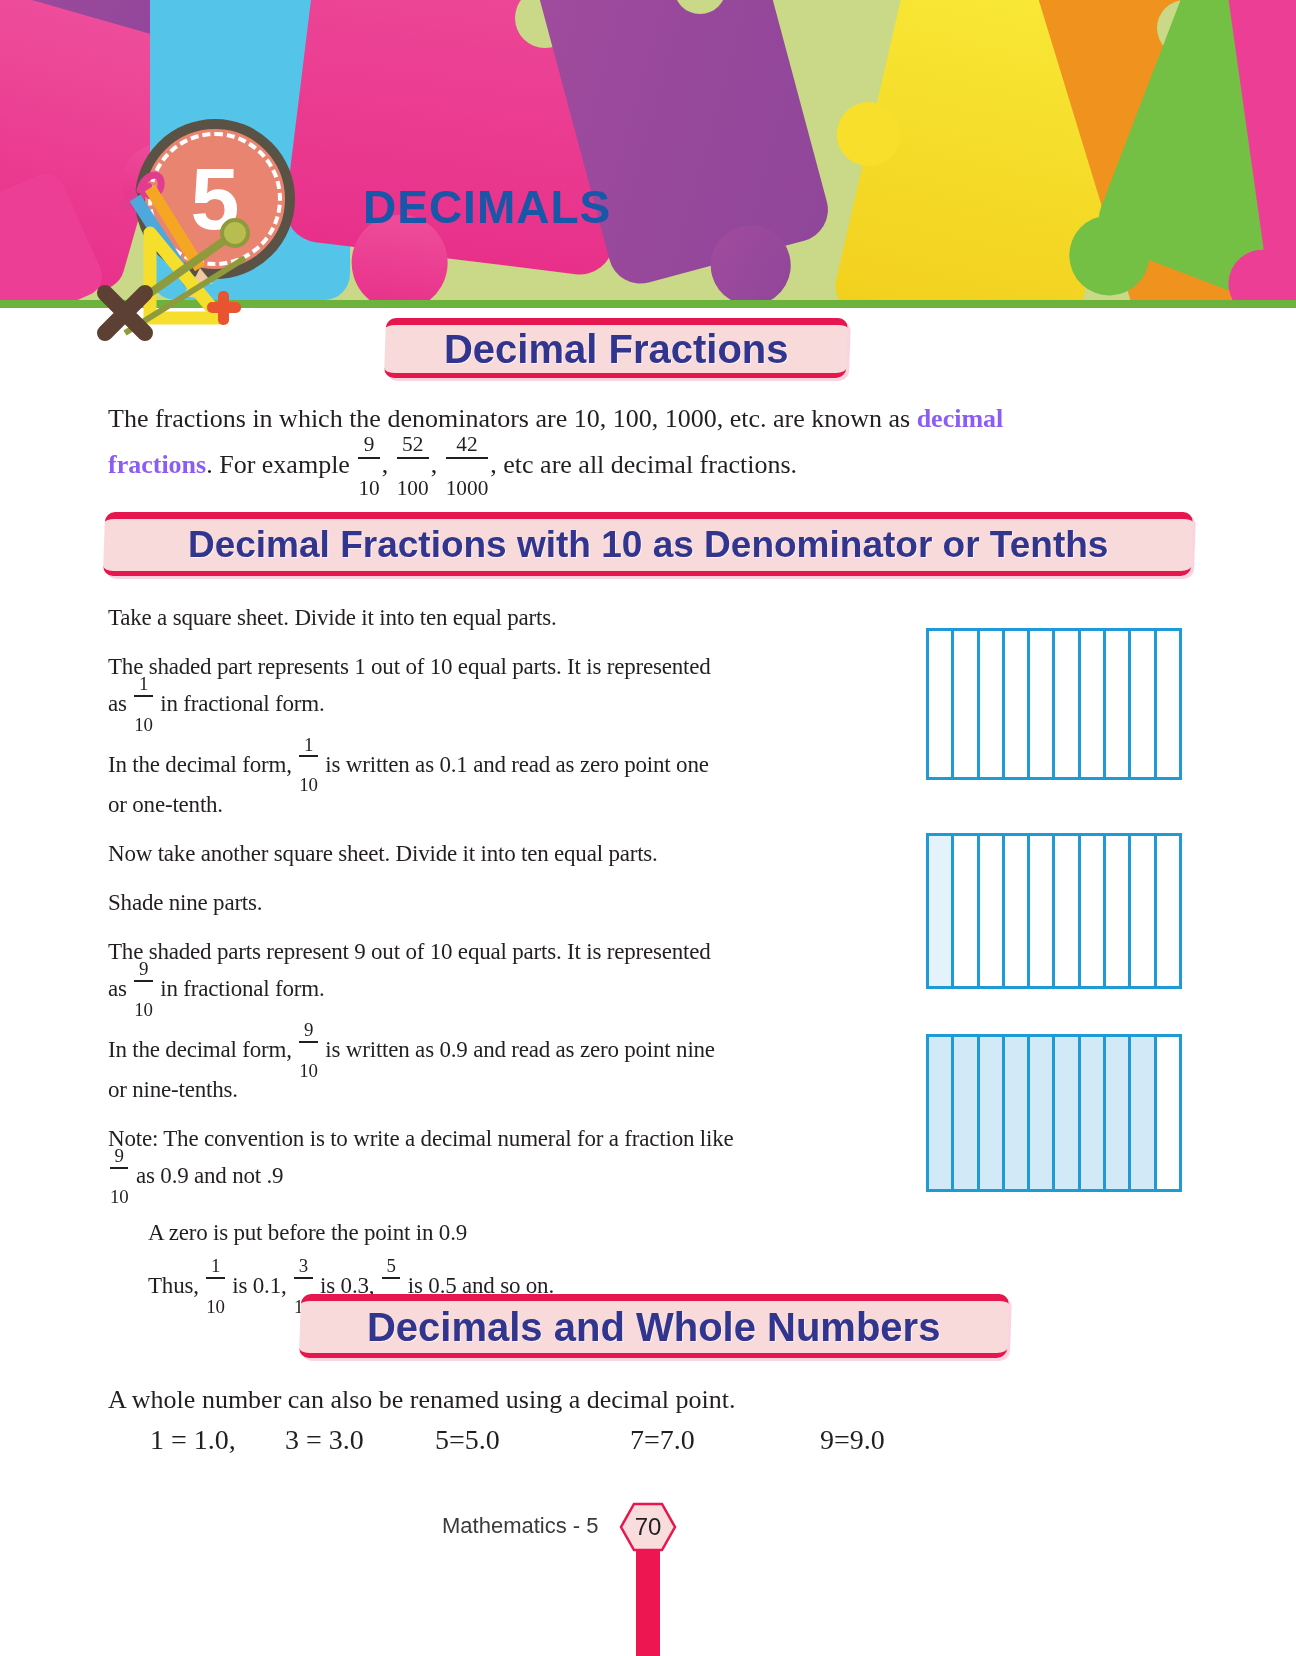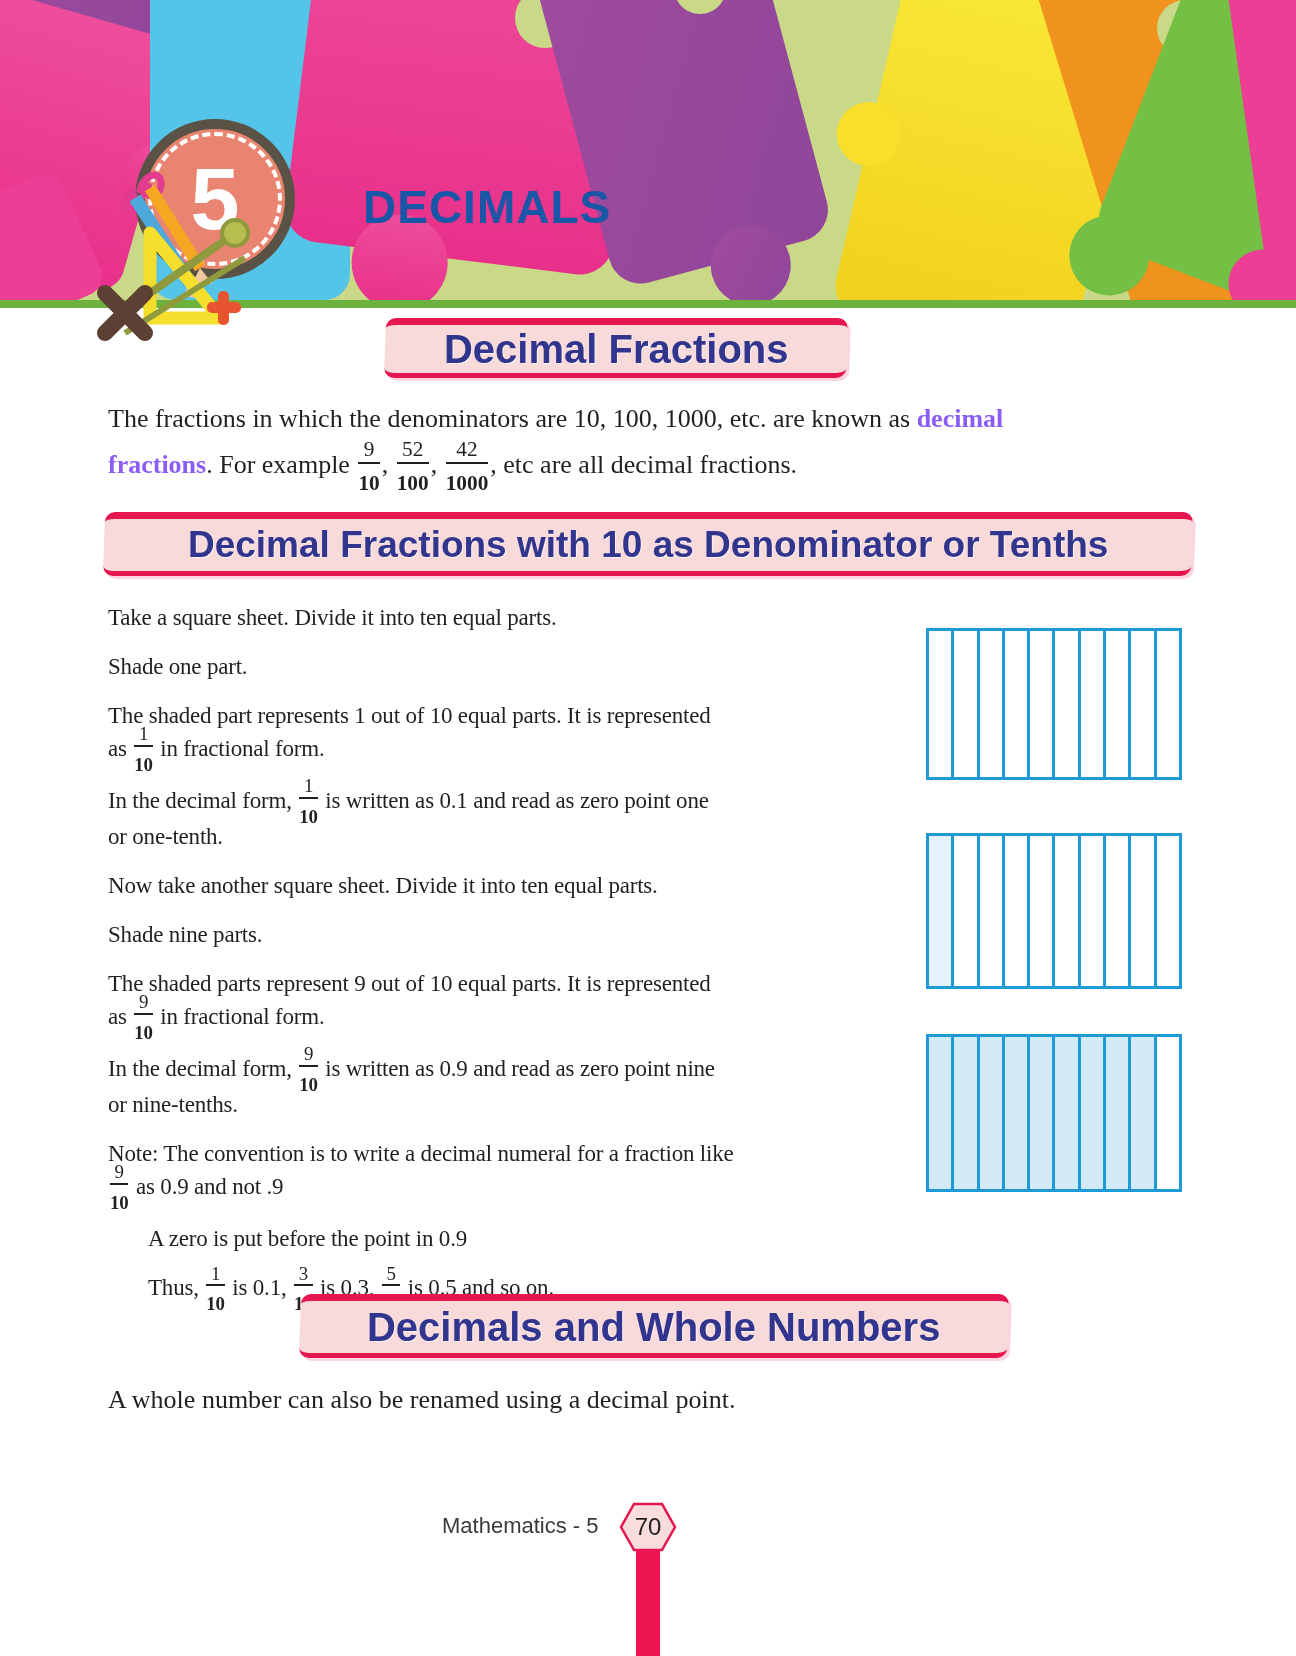--- a/index.html
+++ b/index.html
@@ -31,21 +31,21 @@
   .banner-2 .bt{font-size:37px;}
   .banner-3{left:300px;top:1294px;width:708px;height:64px;}
   .banner-3 .bt{font-size:40px;}
 
   
   .rich{text-align:justify;}
   strong.magenta{color:#8b5cf6;font-weight:bold;}
   .frac{display:inline-block;text-align:center;vertical-align:middle;line-height:1.05;
         font-size:0.82em;margin:-9px 2px -7px 2px;}
   .frac .fnum{display:block;border-bottom:2px solid #231F20;padding:0 4px 1px;}
-  .frac .fden{display:block;padding-top:8px;font-weight:bold;}
+  .frac .fden{display:block;padding-top:18px;}
 
   .intro{position:absolute;left:108px;top:396px;width:1082px;margin:0;font-size:26px;line-height:46px;}
 
   .tenths-text{position:absolute;left:108px;top:585px;width:800px;}
   .tenths-text p{margin:16px 0 4px 0;font-size:23px;line-height:33px;letter-spacing:-0.2px;}
   p.indented{margin-left:40px;}
 
   
   .tgrid{position:absolute;left:926px;width:256px;box-sizing:border-box;border:3px solid #1E9BD7;
         display:flex;background:#ffffff;}
@@ -167,21 +167,20 @@
   </div>
 
   <p class="intro rich">The fractions in which the denominators are 10, 100, 1000, etc. are known as <strong class="magenta">decimal</strong><br><strong class="magenta">fractions</strong>.  For example <span class="frac"><span class="fnum">9</span><span class="fden">10</span></span>, <span class="frac"><span class="fnum">52</span><span class="fden">100</span></span>, <span class="frac"><span class="fnum">42</span><span class="fden">1000</span></span>,  etc are all decimal fractions.</p>
 
   <div class="banner banner-2">
     <span class="bt">Decimal Fractions with 10 as Denominator or Tenths</span>
   </div>
 
   <div class="tenths-text" id="tenths-col">
       <p class="rich">Take a square sheet. Divide it into ten equal parts.</p>
-      <p class="rich">Shade one part.</p>
       <p class="rich">The shaded part represents 1 out of 10 equal parts. It is represented<br>as <span class="frac"><span class="fnum">1</span><span class="fden">10</span></span> in fractional form.</p>
       <p class="rich">In the decimal form, <span class="frac"><span class="fnum">1</span><span class="fden">10</span></span> is written as 0.1 and read as zero point one<br>or one-tenth.</p>
       <p class="rich">Now take another square sheet. Divide it into ten equal parts.</p>
       <p class="rich">Shade nine parts.</p>
       <p class="rich">The shaded parts represent 9 out of 10 equal parts. It is represented<br>as <span class="frac"><span class="fnum">9</span><span class="fden">10</span></span> in fractional form.</p>
       <p class="rich">In the decimal form, <span class="frac"><span class="fnum">9</span><span class="fden">10</span></span> is written as 0.9 and read as zero point nine<br>or nine-tenths.</p>
       <p class="rich">Note: The convention is to write a decimal numeral for a fraction like<br><span class="frac"><span class="fnum">9</span><span class="fden">10</span></span> as 0.9 and not .9</p>
       <p class="rich indented">A zero is put before the point in 0.9</p>
       <p class="rich indented">Thus, <span class="frac"><span class="fnum">1</span><span class="fden">10</span></span> is 0.1, <span class="frac"><span class="fnum">3</span><span class="fden">10</span></span> is 0.3, <span class="frac"><span class="fnum">5</span><span class="fden">10</span></span> is 0.5 and so on.</p>
     </div>
@@ -221,20 +220,27 @@
       <div class="tcell" style="background: rgb(210, 233, 247);"></div>
       <div class="tcell" style="background: rgb(210, 233, 247);"></div>
       <div class="tcell"></div>
     </div>
 
   <div class="banner banner-3">
     <span class="bt">Decimals and Whole Numbers</span>
   </div>
 
   <p class="whole-intro">A whole number can also be renamed using a decimal point.</p>
+  <div class="equations">
+      <span class="eq eq0">1 = 1.0,</span>
+      <span class="eq eq1">3 = 3.0</span>
+      <span class="eq eq2">5=5.0</span>
+      <span class="eq eq3">7=7.0</span>
+      <span class="eq eq4">9=9.0</span>
+    </div>
 
   <span class="footer-book">Mathematics - 5</span>
   <div class="page-hex">
     <svg width="60" height="52" viewBox="0 0 60 52">
       <polygon points="3,26 16,3 44,3 57,26 44,49 16,49" fill="#F9DDDC" stroke="#E6164E" stroke-width="2.5"></polygon>
     </svg>
     <span class="hex-num">70</span>
   </div>
   <div class="ribbon"></div>
 

